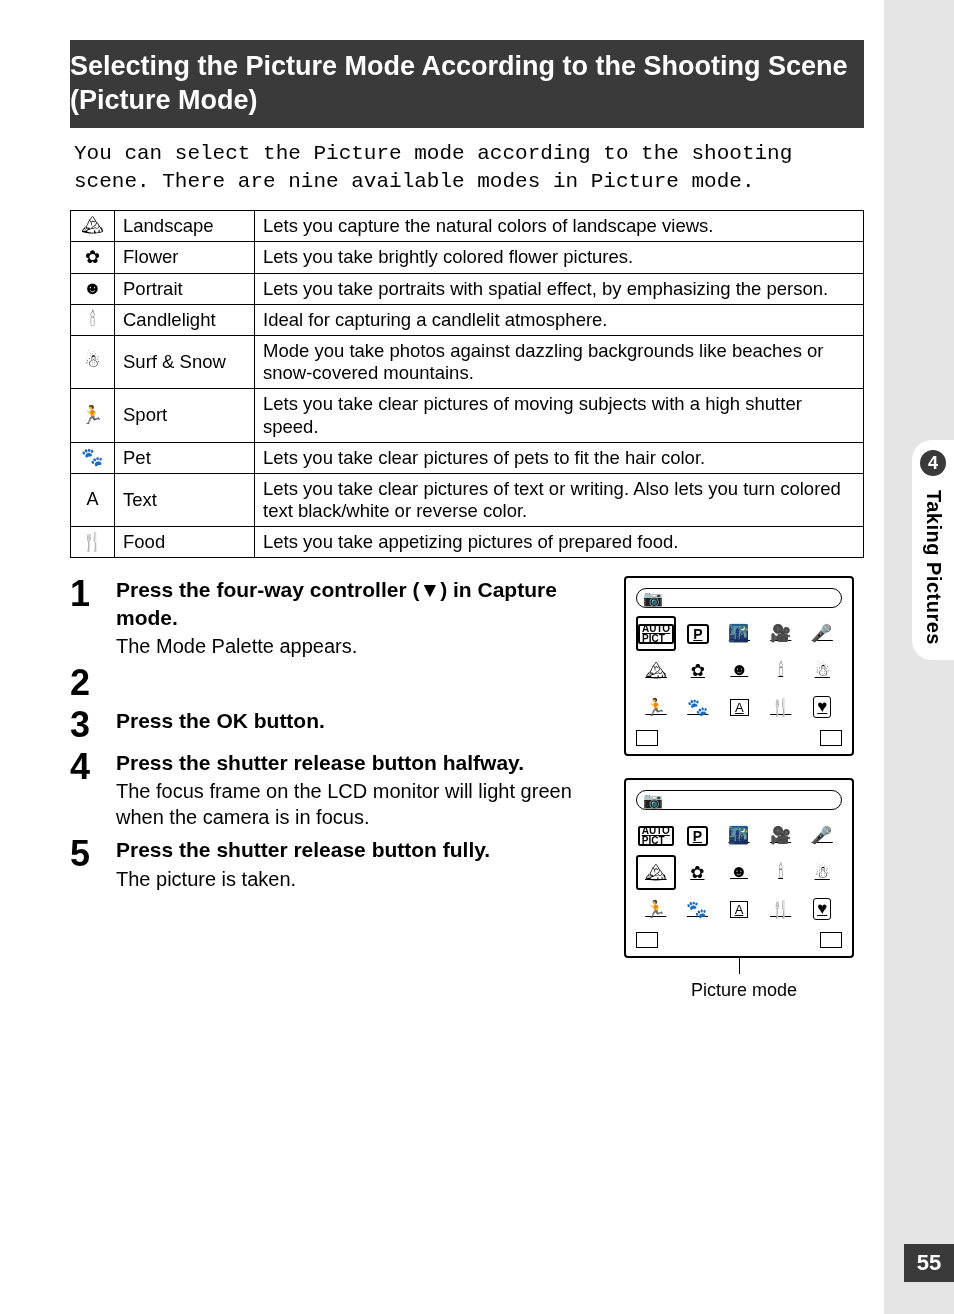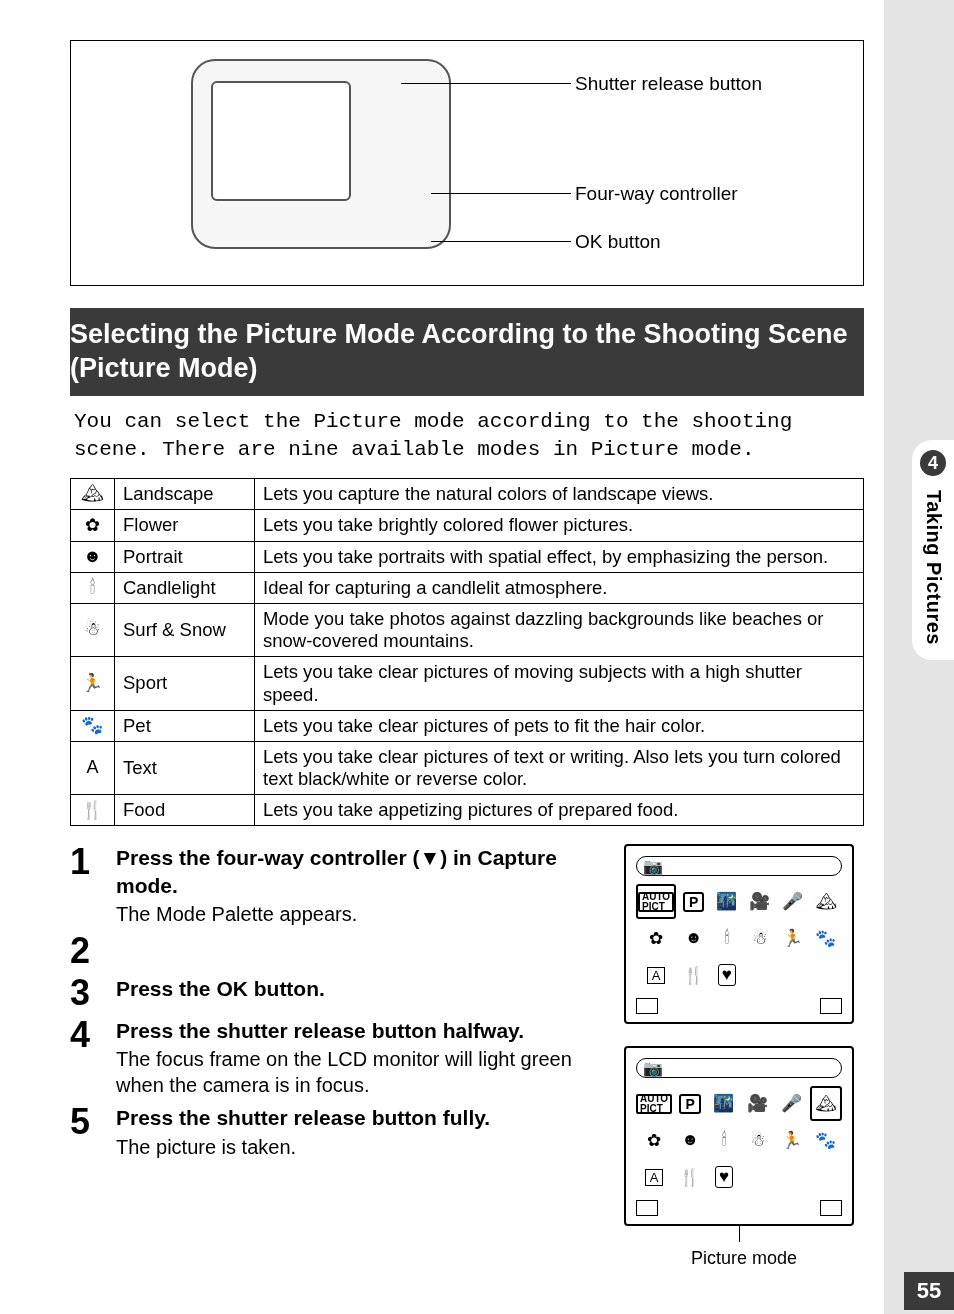--- a/index.html
+++ b/index.html
@@ -20,21 +20,21 @@
   .sidetab .circle {
     width: 26px; height: 26px; border-radius: 50%; background: #3a3a3a;
     color: #fff; font-weight: bold; font-size: 18px; display: flex;
     align-items: center; justify-content: center; margin-bottom: 8px;
   }
   .sidetab .vtext {
     writing-mode: vertical-rl; font-weight: bold; font-size: 20px;
     color: #000; letter-spacing: 0.5px; padding-top: 6px;
   }
   .pagenum {
-    position: absolute; right: 0; bottom: 4px; width: 50px; height: 38px;
+    position: absolute; right: 0; bottom: 32px; width: 50px; height: 38px;
     background: #3a3a3a; color: #fff; font-weight: bold; font-size: 22px;
     display: flex; align-items: center; justify-content: center;
   }
   .content {
     position: absolute; left: 70px; top: 40px; right: 90px; bottom: 40px;
   }
   .camera-box {
     border: 1px solid #000; height: 246px; position: relative;
     margin-bottom: 22px;
   }
@@ -79,22 +79,22 @@
     border: 2px solid #000; border-radius: 4px; width: 230px; height: 180px;
     margin-bottom: 22px; position: relative; background: #fff;
   }
   .lcd .topbar {
     position: absolute; left: 10px; right: 10px; top: 10px; height: 20px;
     border: 1.5px solid #000; border-radius: 10px;
     display: flex; align-items: center; padding-left: 6px;
   }
   .lcd .grid {
     position: absolute; left: 10px; right: 10px; top: 38px; bottom: 30px;
-    display: grid; grid-template-columns: repeat(6, 1fr);
-    grid-template-rows: repeat(3, 1fr); gap: 2px;
+    display: grid; grid-template-columns: repeat(5, 1fr);
+    grid-template-rows: repeat(3, 1fr); gap: 2px; text-decoration: underline;
   }
   .lcd .grid > div {
     display: flex; align-items: center; justify-content: center; font-size: 17px;
   }
   .lcd .sel { border: 2px solid #000; border-radius: 3px; }
   .lcd .bottombar {
     position: absolute; left: 10px; right: 10px; bottom: 6px; height: 18px;
     display: flex; justify-content: space-between;
   }
   .lcd .bottombar > div {
@@ -122,33 +122,20 @@
   <div class="right-col">
     <div class="sidetab">
       <div class="circle">4</div>
       <div class="vtext">Taking Pictures</div>
     </div>
     <div class="pagenum">55</div>
   </div>
 
   <div class="content">
 
-    <div class="camera-box">
-      <div class="camera-placeholder"></div>
-      <div class="camera-screen"></div>
-
-      <div class="callout-line" style="left:330px; top:42px; width:170px;"></div>
-      <div class="callout-text" style="left:504px; top:32px;">Shutter release button</div>
-
-      <div class="callout-line" style="left:360px; top:152px; width:140px;"></div>
-      <div class="callout-text" style="left:504px; top:142px;">Four-way controller</div>
-
-      <div class="callout-line" style="left:360px; top:200px; width:140px;"></div>
-      <div class="callout-text" style="left:504px; top:190px;">OK button</div>
-    </div>
 
     <div class="section-title">Selecting the Picture Mode According to the Shooting Scene (Picture Mode)</div>
 
     <p class="intro">You can select the Picture mode according to the shooting scene. There are nine available modes in Picture mode.</p>
 
     <table class="modes">
       <tbody id="modes-body">
           <tr>
             <td class="icon ico">🏔</td>
             <td class="name">Landscape</td>

